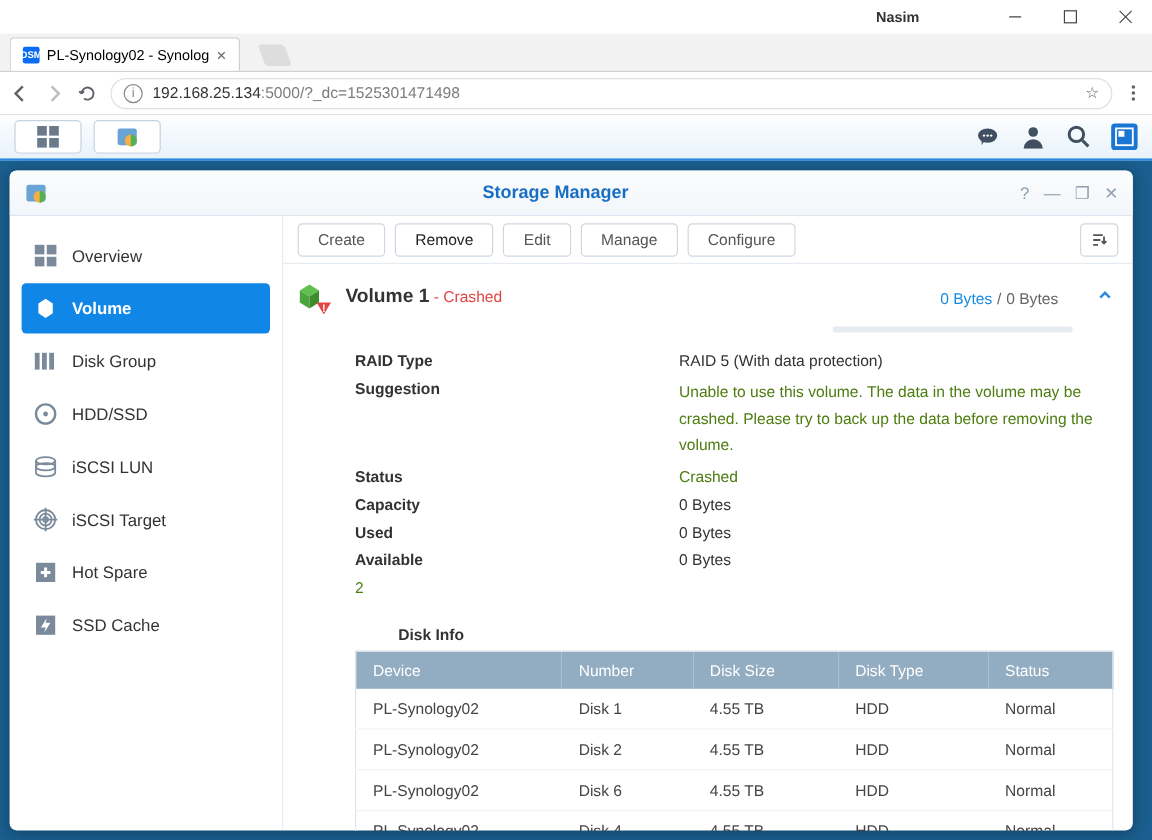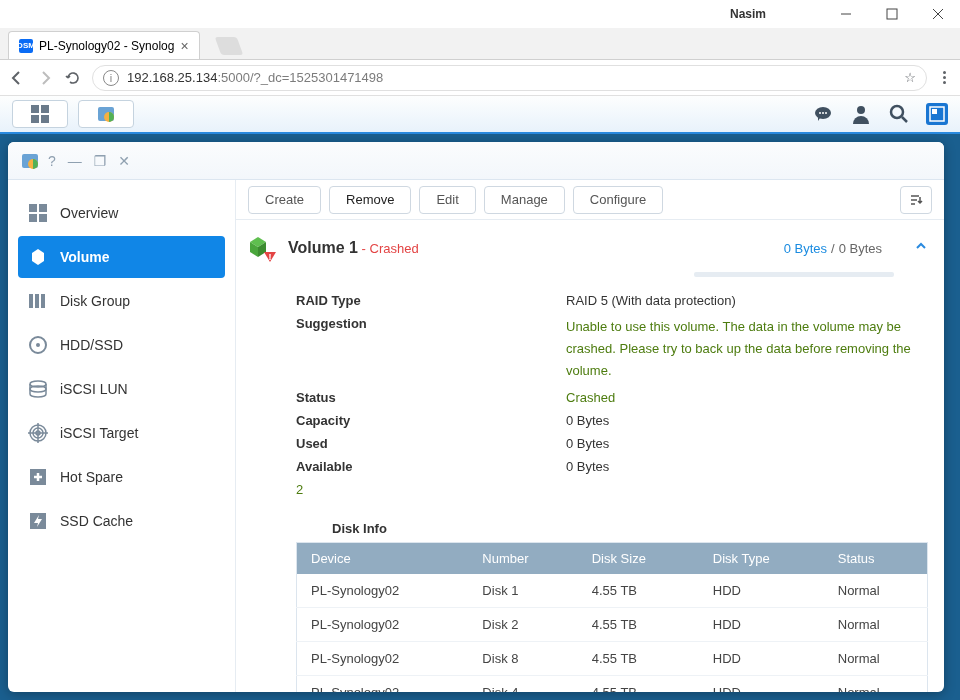--- a/index.html
+++ b/index.html
@@ -192,20 +192,21 @@
 </div>
 
 <div class="dsm-desktop">
   <div class="sm-window">
     <div class="sm-titlebar">
       <svg class="sm-appico" viewBox="0 0 20 20">
           <rect x="2" y="3" width="16" height="14" rx="2" fill="#6aa3d5"></rect>
           <circle cx="13" cy="13" r="5" fill="#f5b042"></circle>
           <path d="M13 8 a5 5 0 0 1 0 10 z" fill="#52b157"></path>
         </svg>
+      <div class="sm-title">Storage Manager</div>
       <div class="sm-winctrl">
         <span>?</span>
         <span>—</span>
         <span>❐</span>
         <span>✕</span>
       </div>
     </div>
     <div class="sm-body">
 
       <div class="sm-sidebar">
@@ -368,21 +369,21 @@
                   </tr>
                   <tr>
                     <td>PL-Synology02</td>
   <td>Disk 2</td>
   <td>4.55 TB</td>
   <td>HDD</td>
   <td class="status-normal">Normal</td>
                   </tr>
                   <tr>
                     <td>PL-Synology02</td>
-  <td>Disk 8</td>
+  <td>Disk 6</td>
   <td>4.55 TB</td>
   <td>HDD</td>
   <td class="status-normal">Normal</td>
                   </tr>
                   <tr>
                     <td>PL-Synology02</td>
   <td>Disk 4</td>
   <td>4.55 TB</td>
   <td>HDD</td>
   <td class="status-normal">Normal</td>

